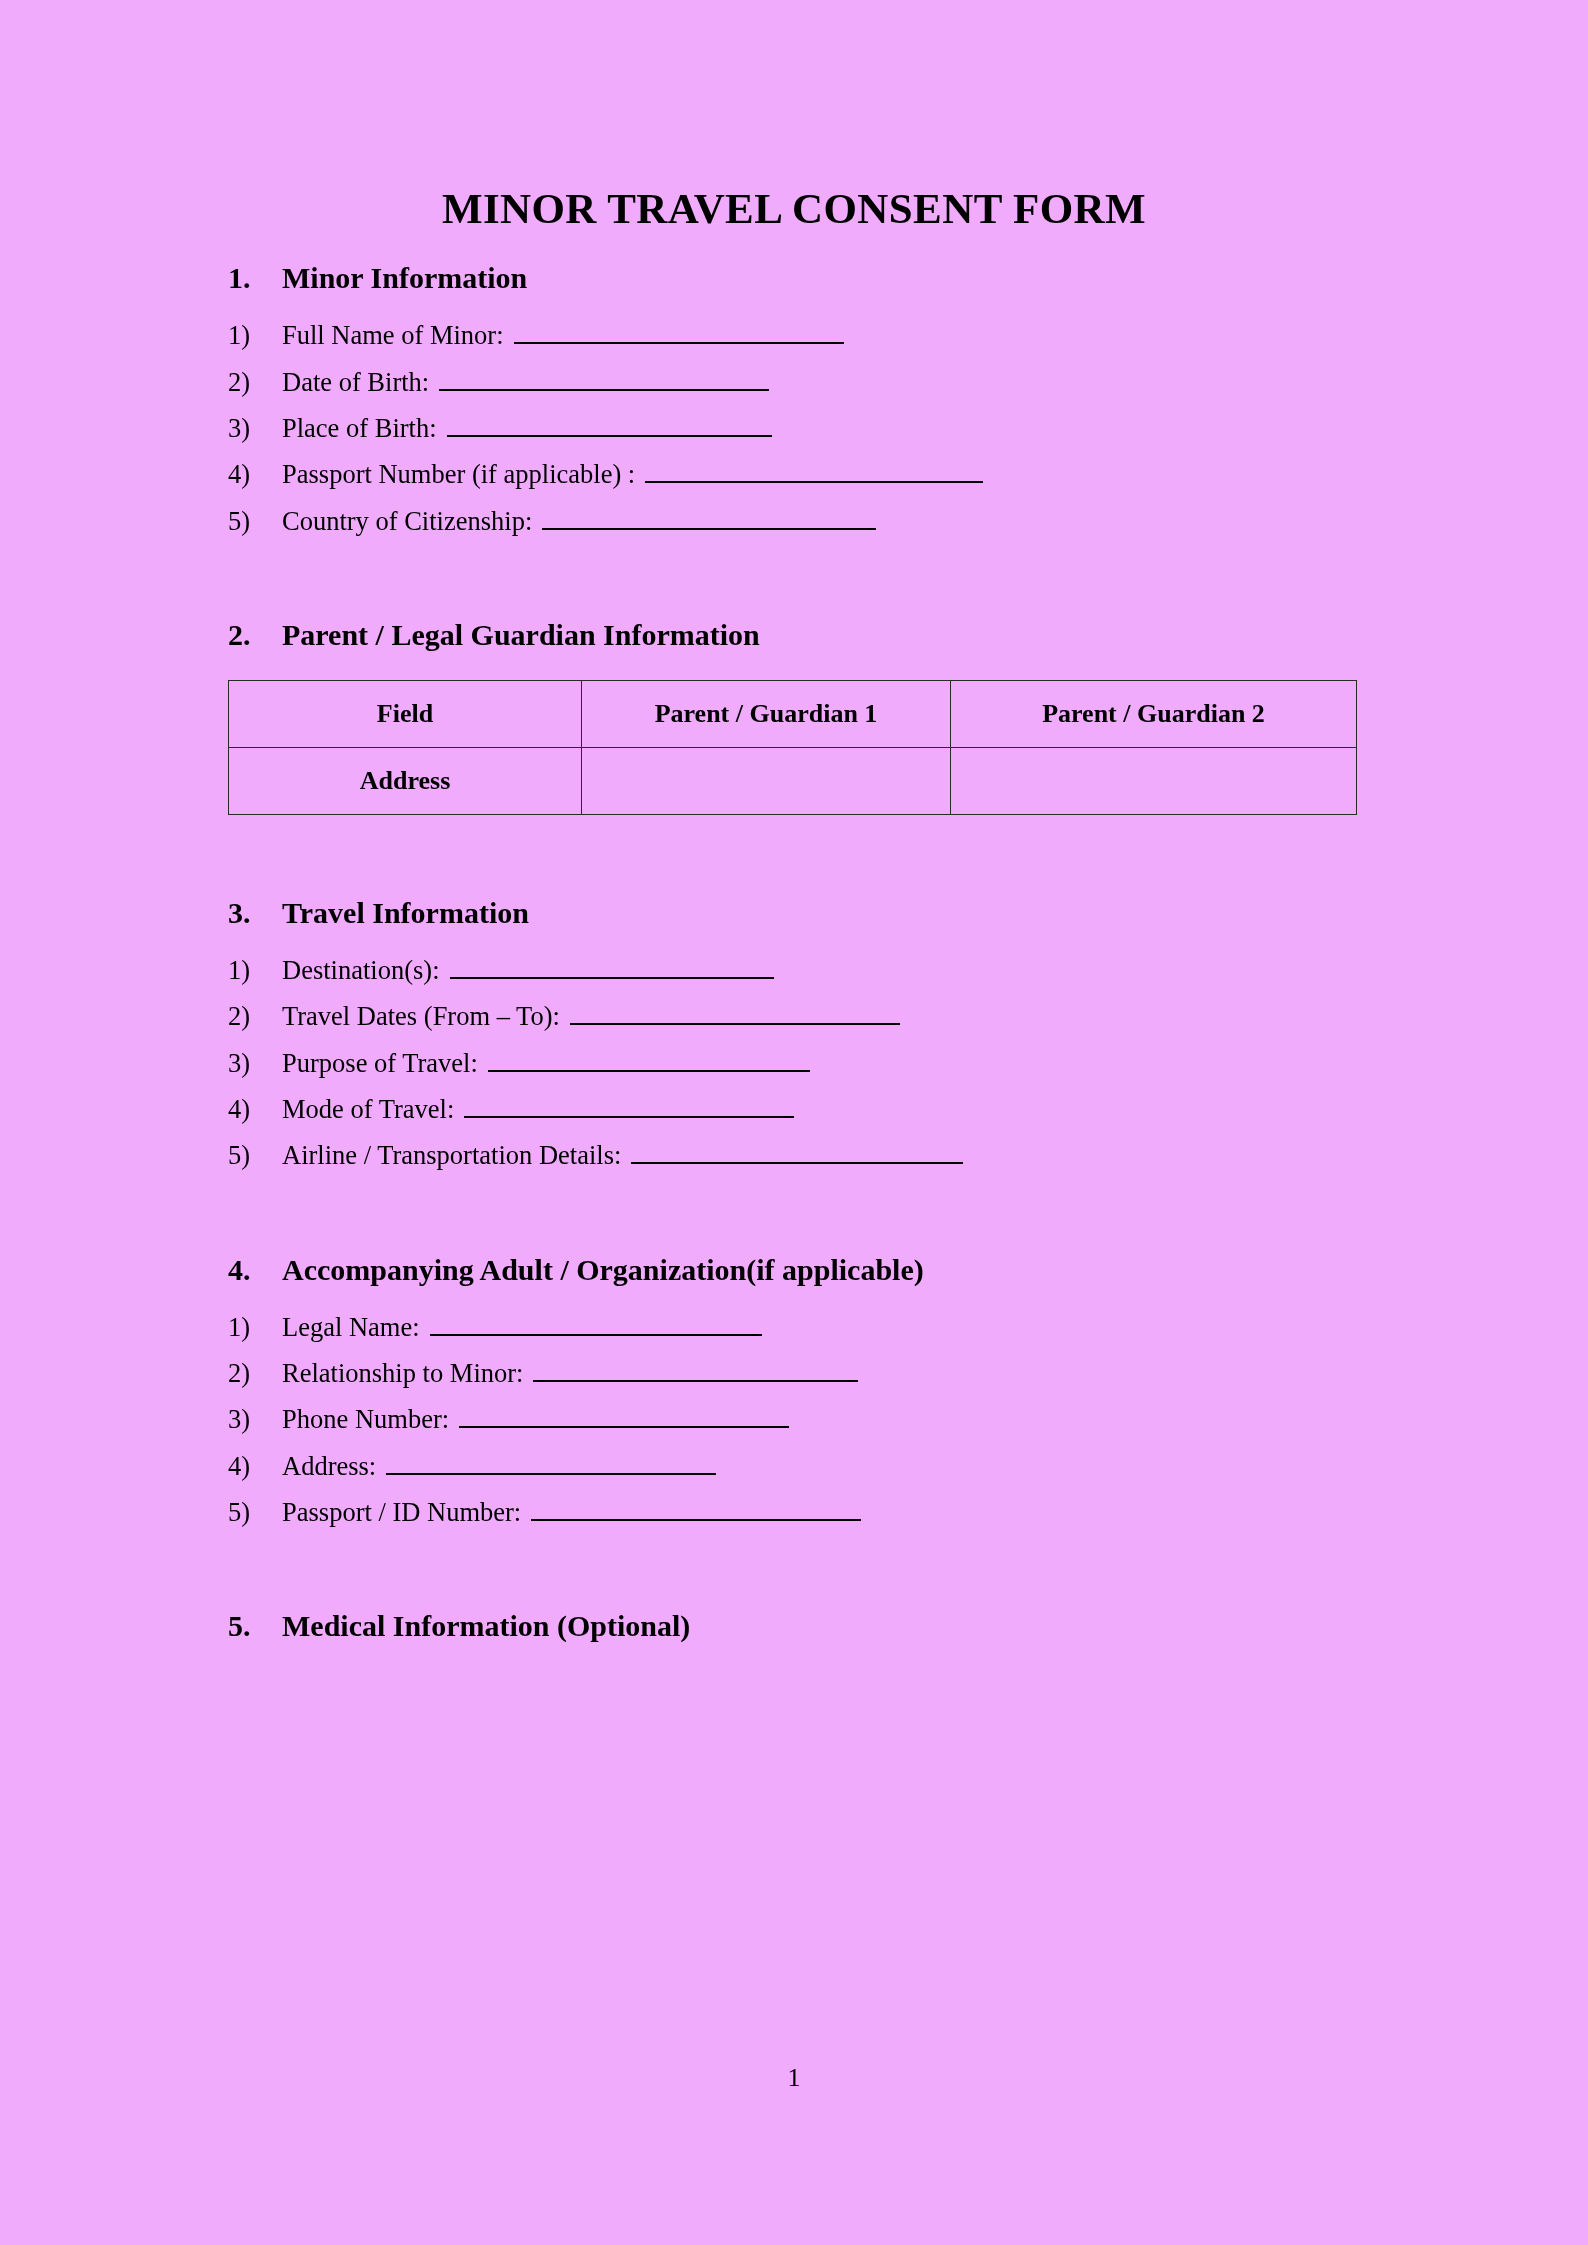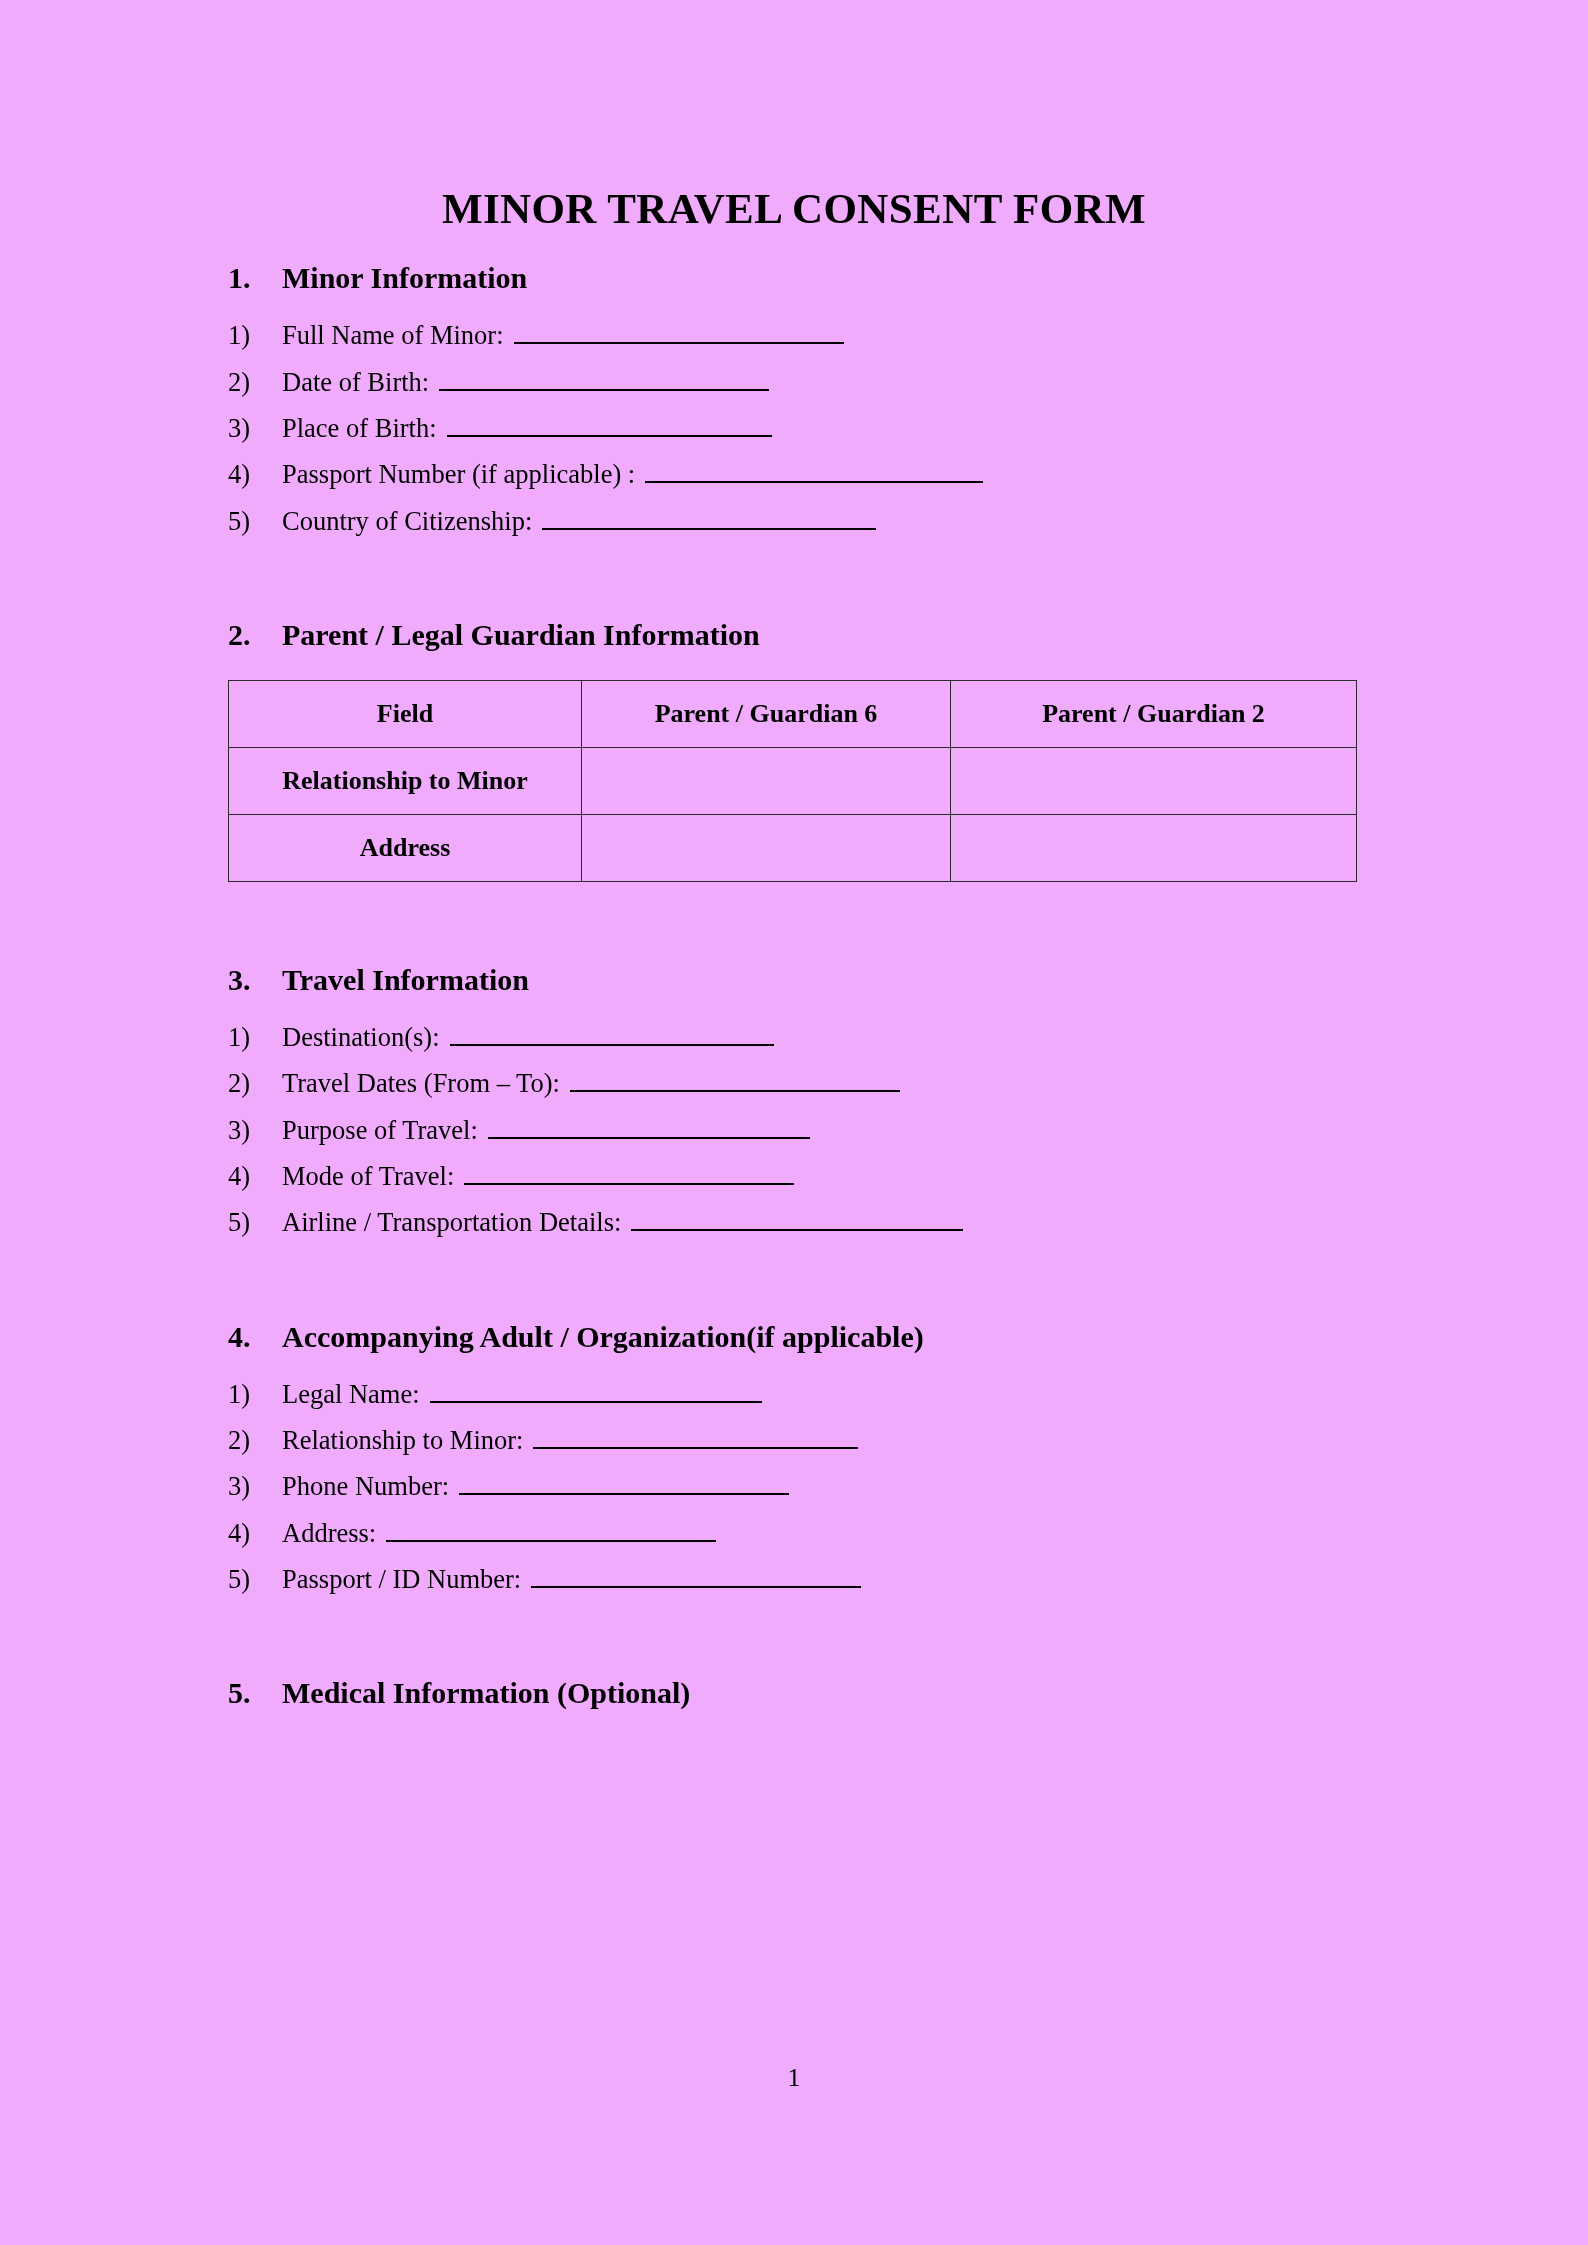--- a/index.html
+++ b/index.html
@@ -180,27 +180,22 @@
 
     <table class="guardian-table">
       <colgroup>
           <col class="c1">
           <col class="c2">
           <col class="c3">
         </colgroup>
       <tbody>
         <tr>
           <td>Field</td>
-          <td>Parent / Guardian 6</td>
+          <td>Parent / Guardian 1</td>
           <td>Parent / Guardian 2</td>
-        </tr>
-        <tr>
-          <td>Relationship to Minor</td>
-          <td></td>
-          <td></td>
         </tr>
         <tr>
           <td>Address</td>
           <td></td>
           <td></td>
         </tr>
       </tbody>
     </table>
 
     <div class="gap-xl"></div>

